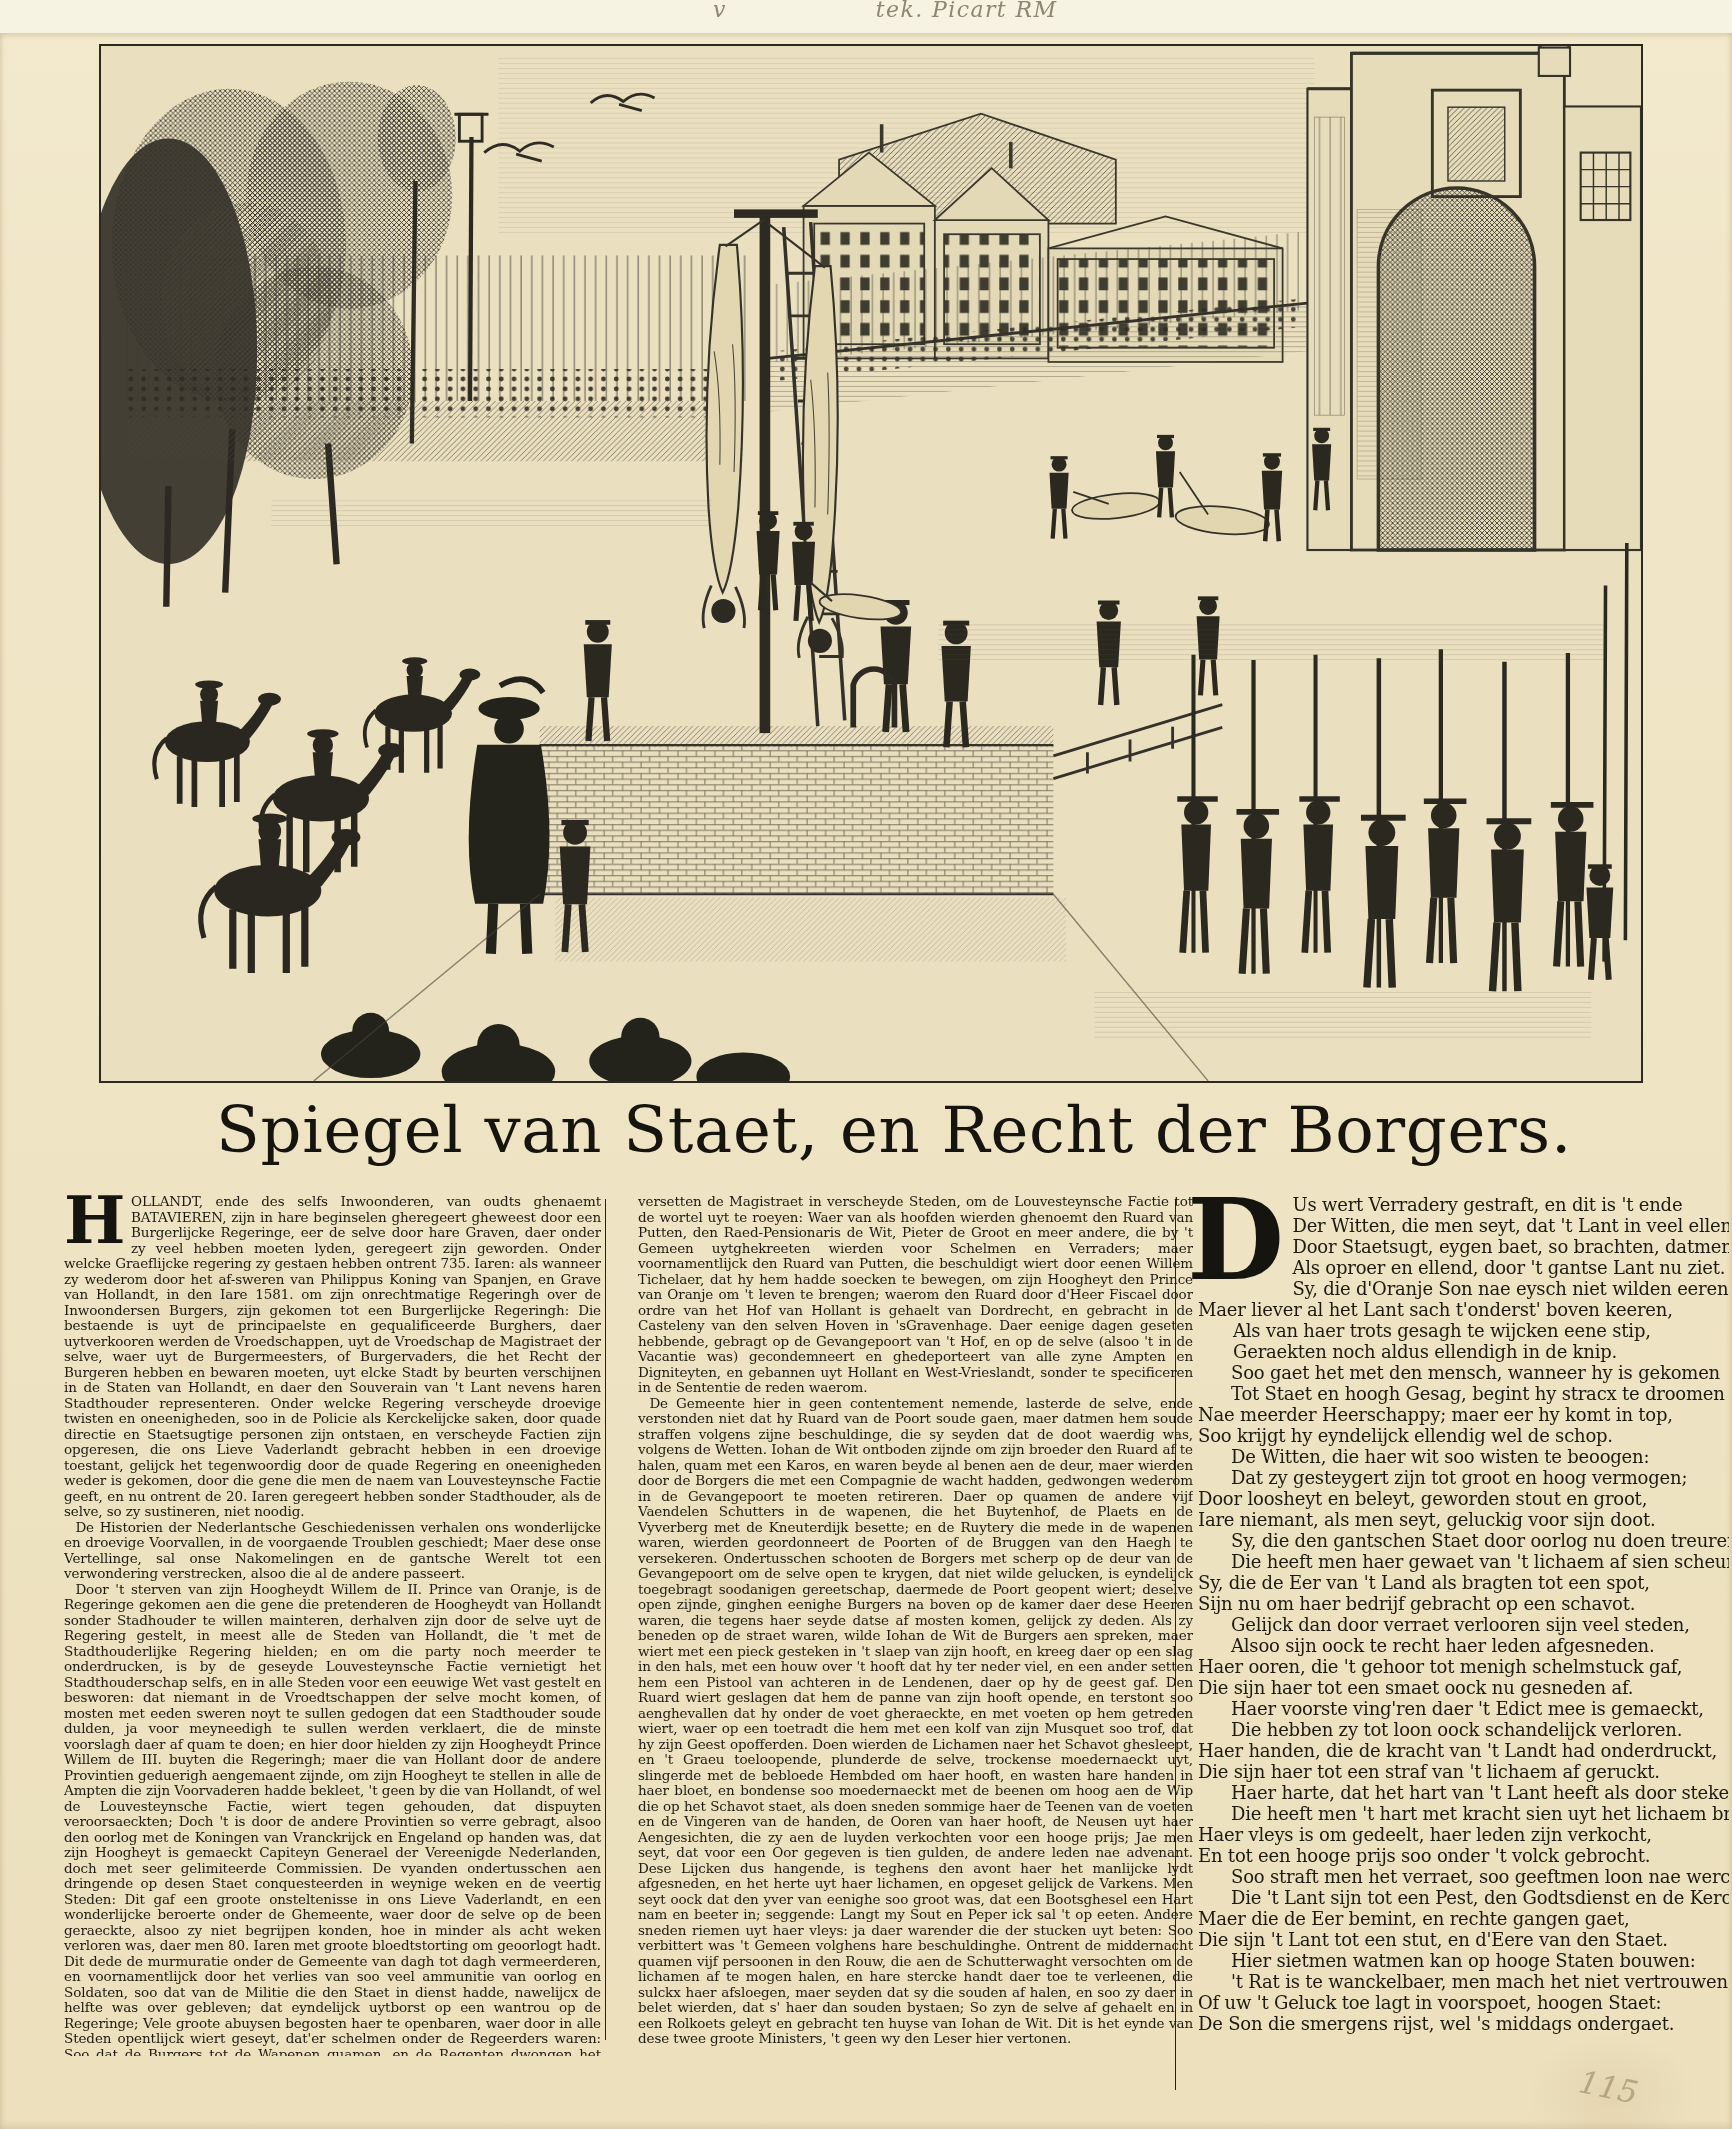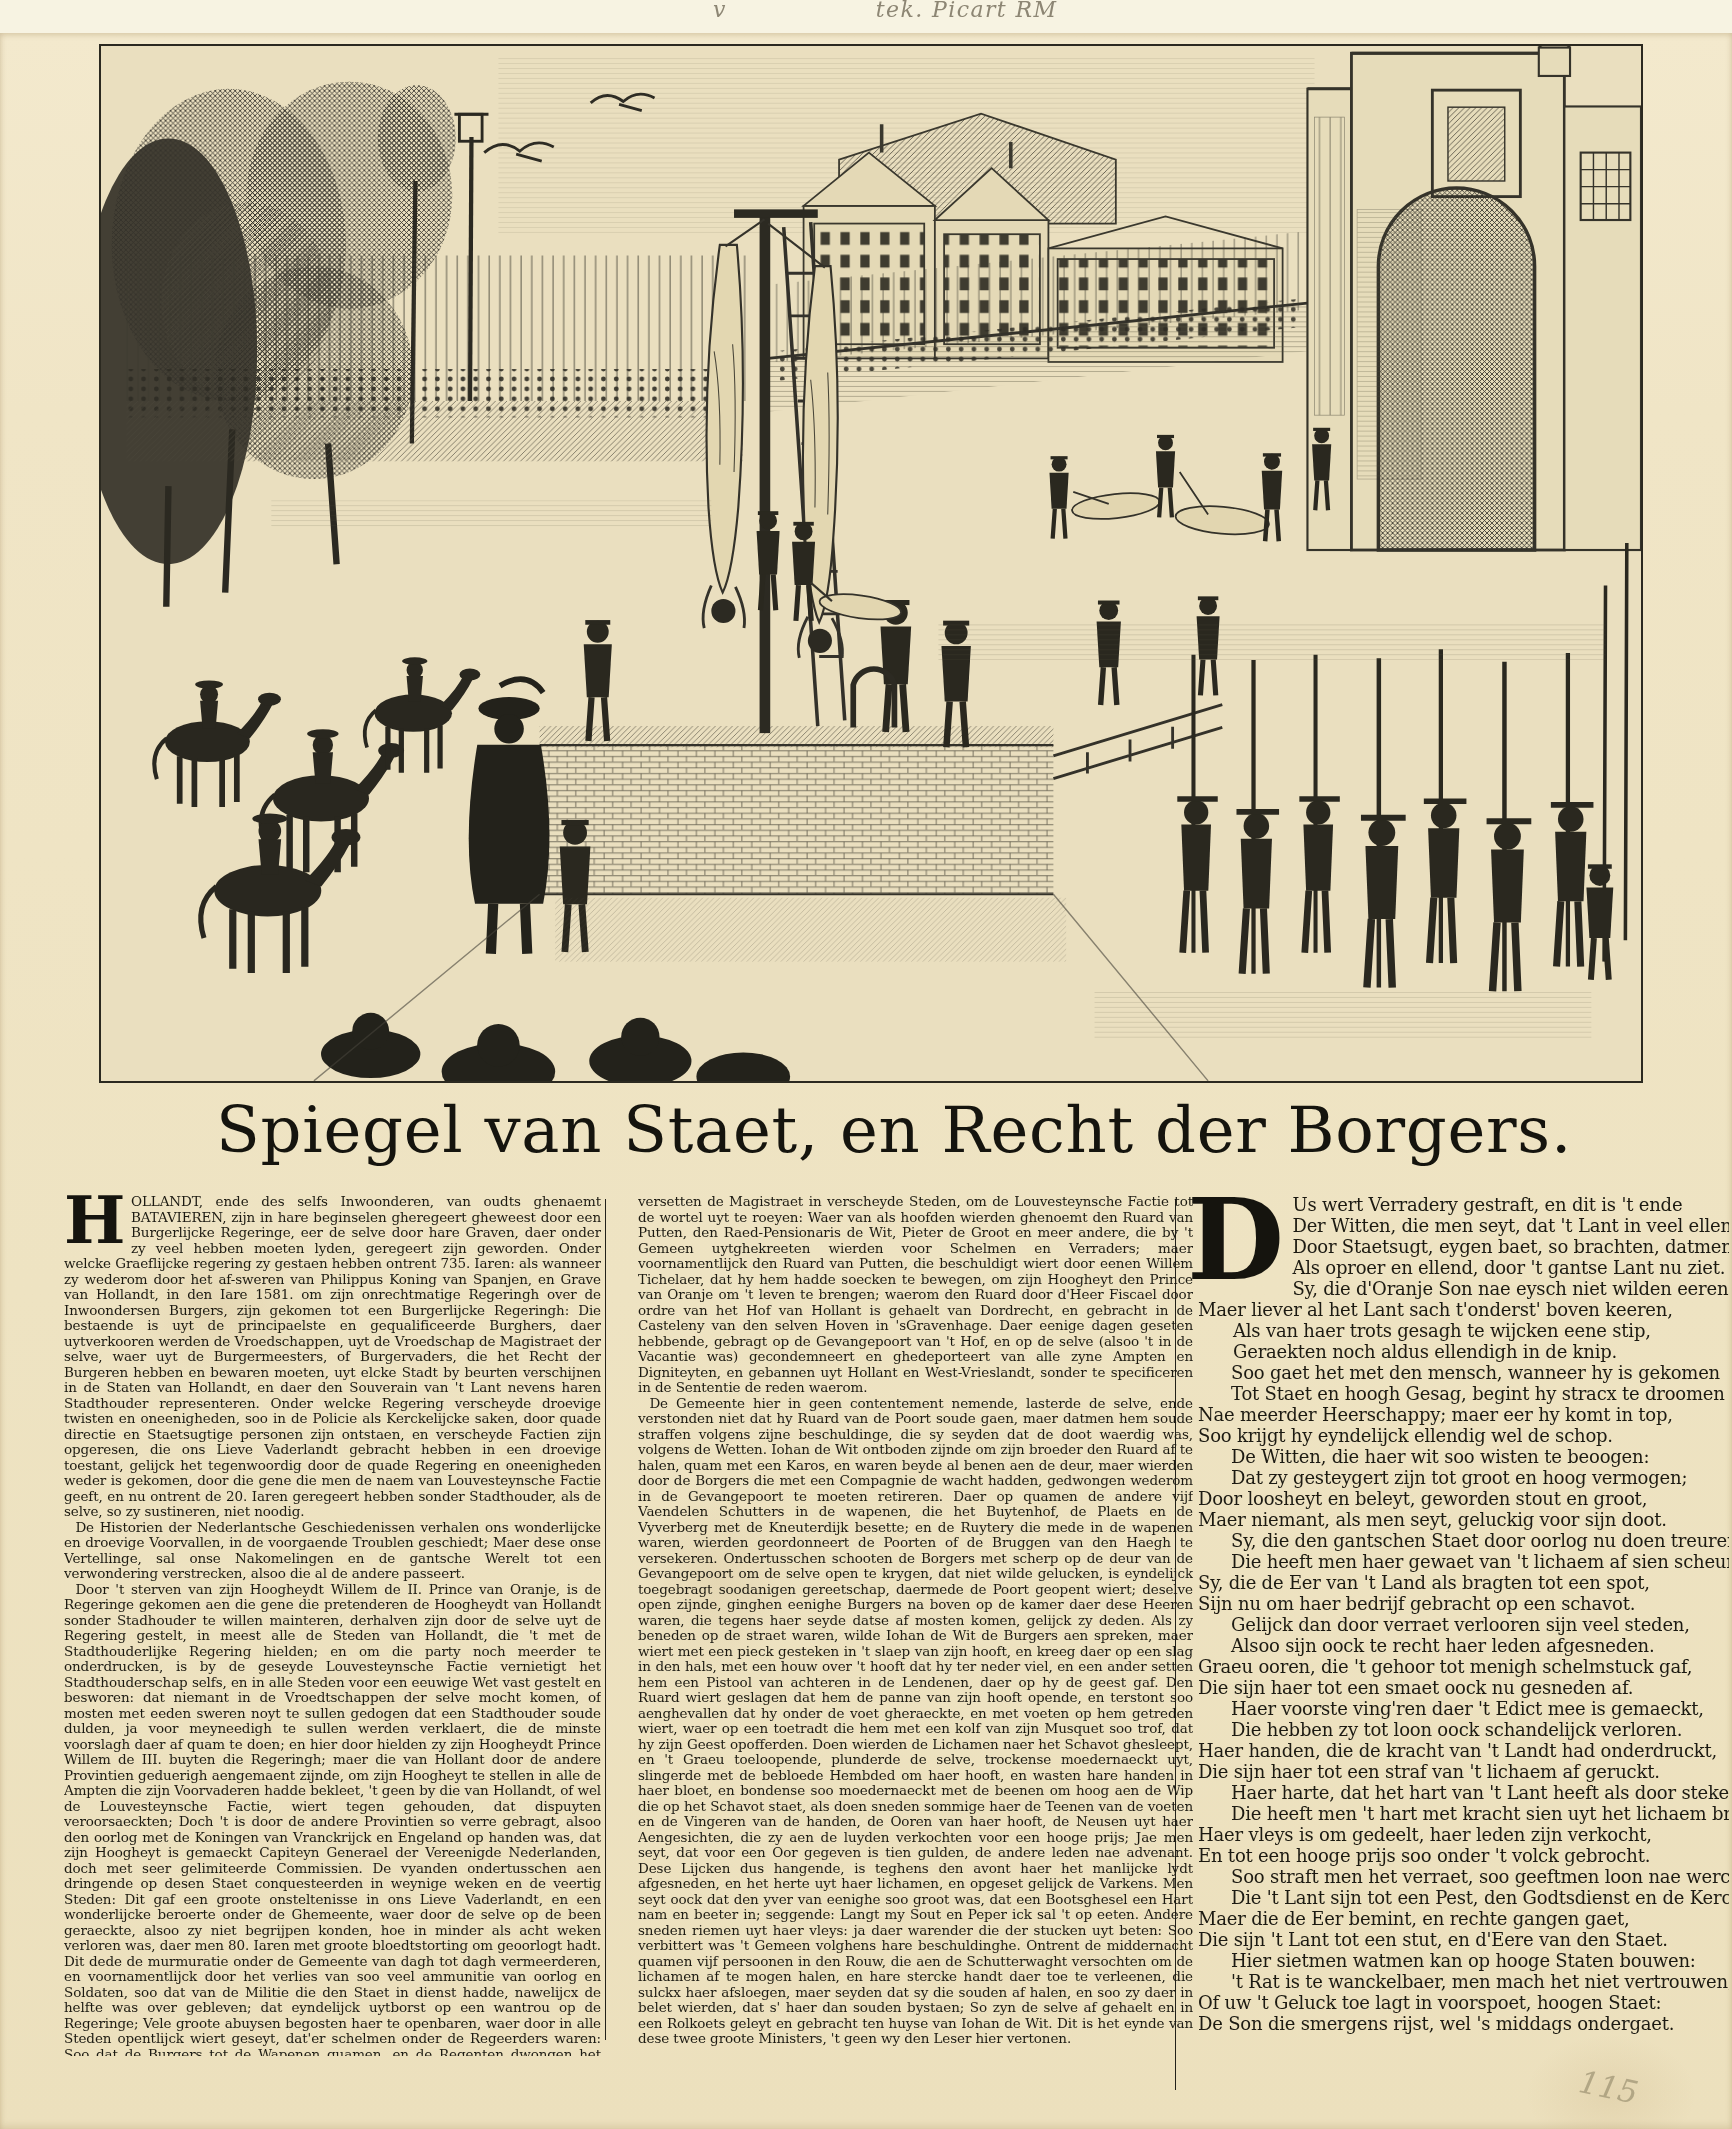--- a/index.html
+++ b/index.html
@@ -322,28 +322,28 @@
       <div class="pline ind-1">Maer liever al het Lant sach t'onderst' boven keeren,</div>
       <div class="pline ind-2">Als van haer trots gesagh te wijcken eene stip,</div>
       <div class="pline ind-2">Geraekten noch aldus ellendigh in de knip.</div>
       <div class="pline ind-0">Soo gaet het met den mensch, wanneer hy is gekomen</div>
       <div class="pline ind-0">Tot Staet en hoogh Gesag, begint hy stracx te droomen</div>
       <div class="pline ind-1">Nae meerder Heerschappy; maer eer hy komt in top,</div>
       <div class="pline ind-1">Soo krijgt hy eyndelijck ellendig wel de schop.</div>
       <div class="pline ind-0">De Witten, die haer wit soo wisten te beoogen:</div>
       <div class="pline ind-0">Dat zy gesteygert zijn tot groot en hoog vermogen;</div>
       <div class="pline ind-1">Door loosheyt en beleyt, geworden stout en groot,</div>
-      <div class="pline ind-1">Maer niemant, als men seyt, geluckig voor sijn doot.</div>
+      <div class="pline ind-1">Iare niemant, als men seyt, geluckig voor sijn doot.</div>
       <div class="pline ind-0">Sy, die den gantschen Staet door oorlog nu doen treuren,</div>
       <div class="pline ind-0">Die heeft men haer gewaet van 't lichaem af sien scheuren.</div>
       <div class="pline ind-1">Sy, die de Eer van 't Land als bragten tot een spot,</div>
       <div class="pline ind-1">Sijn nu om haer bedrijf gebracht op een schavot.</div>
       <div class="pline ind-0">Gelijck dan door verraet verlooren sijn veel steden,</div>
       <div class="pline ind-0">Alsoo sijn oock te recht haer leden afgesneden.</div>
-      <div class="pline ind-1">Graeu ooren, die 't gehoor tot menigh schelmstuck gaf,</div>
+      <div class="pline ind-1">Haer ooren, die 't gehoor tot menigh schelmstuck gaf,</div>
       <div class="pline ind-1">Die sijn haer tot een smaet oock nu gesneden af.</div>
       <div class="pline ind-0">Haer voorste ving'ren daer 't Edict mee is gemaeckt,</div>
       <div class="pline ind-0">Die hebben zy tot loon oock schandelijck verloren.</div>
       <div class="pline ind-1">Haer handen, die de kracht van 't Landt had onderdruckt,</div>
       <div class="pline ind-1">Die sijn haer tot een straf van 't lichaem af geruckt.</div>
       <div class="pline ind-0">Haer harte, dat het hart van 't Lant heeft als door steken,</div>
       <div class="pline ind-0">Die heeft men 't hart met kracht sien uyt het lichaem breken,</div>
       <div class="pline ind-1">Haer vleys is om gedeelt, haer leden zijn verkocht,</div>
       <div class="pline ind-1">En tot een hooge prijs soo onder 't volck gebrocht.</div>
       <div class="pline ind-0">Soo straft men het verraet, soo geeftmen loon nae wercke,</div>

